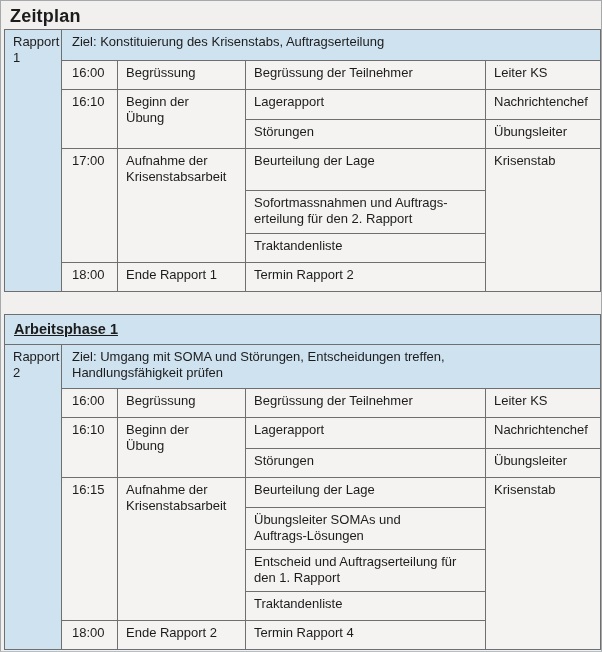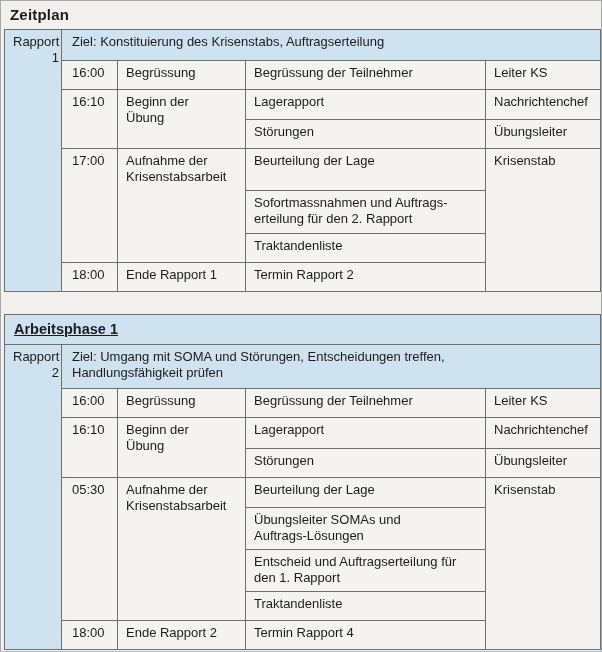--- a/index.html
+++ b/index.html
@@ -9,41 +9,41 @@
     box-sizing:border-box;
     background:#f1f0ee;
     border:1px solid #a6a9ab;
     border-bottom-color:#b3bfc8;
     font-family:"Liberation Sans", sans-serif;
     color:#1c1c1c;
     overflow:hidden;
   }
   .doc-title {
     position:absolute; left:9px; top:5px;
-    font-size:15px; font-weight:bold; letter-spacing:0.2px;
+    font-size:18px; font-weight:bold; letter-spacing:0.2px;
   }
   table.sched {
     position:absolute; left:3px;
     width:596px;
     border-collapse:collapse; table-layout:fixed;
   }
   #table1 { top:28px; }
   #table2 { top:313px; }
   td {
     border:1px solid #6f6f6f;
     background:#f4f3f1;
     font-size:13px;
     line-height:1.25;
     padding:4px 6px 3px 8px;
     vertical-align:top;
     white-space:pre-line;
     overflow:hidden;
   }
   td.blue { background:#cfe2f0; }
-  td.rapport { text-align:right; padding-left:8px; padding-right:2px; }
+  td.rapport { text-align:left; padding-left:8px; padding-right:2px; }
   td.ziel { padding-left:10px; }
   td.section-bar { font-weight:bold; font-size:14.5px; padding-left:9px; padding-top:5px;text-decoration:underline; }
   td.time { padding-left:10px;border-radius:7px; }
 </style>
 </head>
 <body>
 
 <div class="page">
 
   <div class="doc-title">Zeitplan</div>
@@ -130,21 +130,21 @@
       <td rowspan="2">Beginn der
 Übung</td>
       <td>Lagerapport</td>
       <td>Nachrichtenchef</td>
     </tr>
     <tr style="height:29px">
       <td>Störungen</td>
       <td>Übungsleiter</td>
     </tr>
     <tr style="height:30px">
-      <td class="time" rowspan="4">05:30</td>
+      <td class="time" rowspan="4">16:15</td>
       <td rowspan="4">Aufnahme der
 Krisenstabsarbeit</td>
       <td>Beurteilung der Lage</td>
       <td rowspan="5">Krisenstab</td>
     </tr>
     <tr style="height:42px">
       <td>Übungsleiter SOMAs und
 Auftrags-Lösungen</td>
     </tr>
     <tr style="height:42px">

